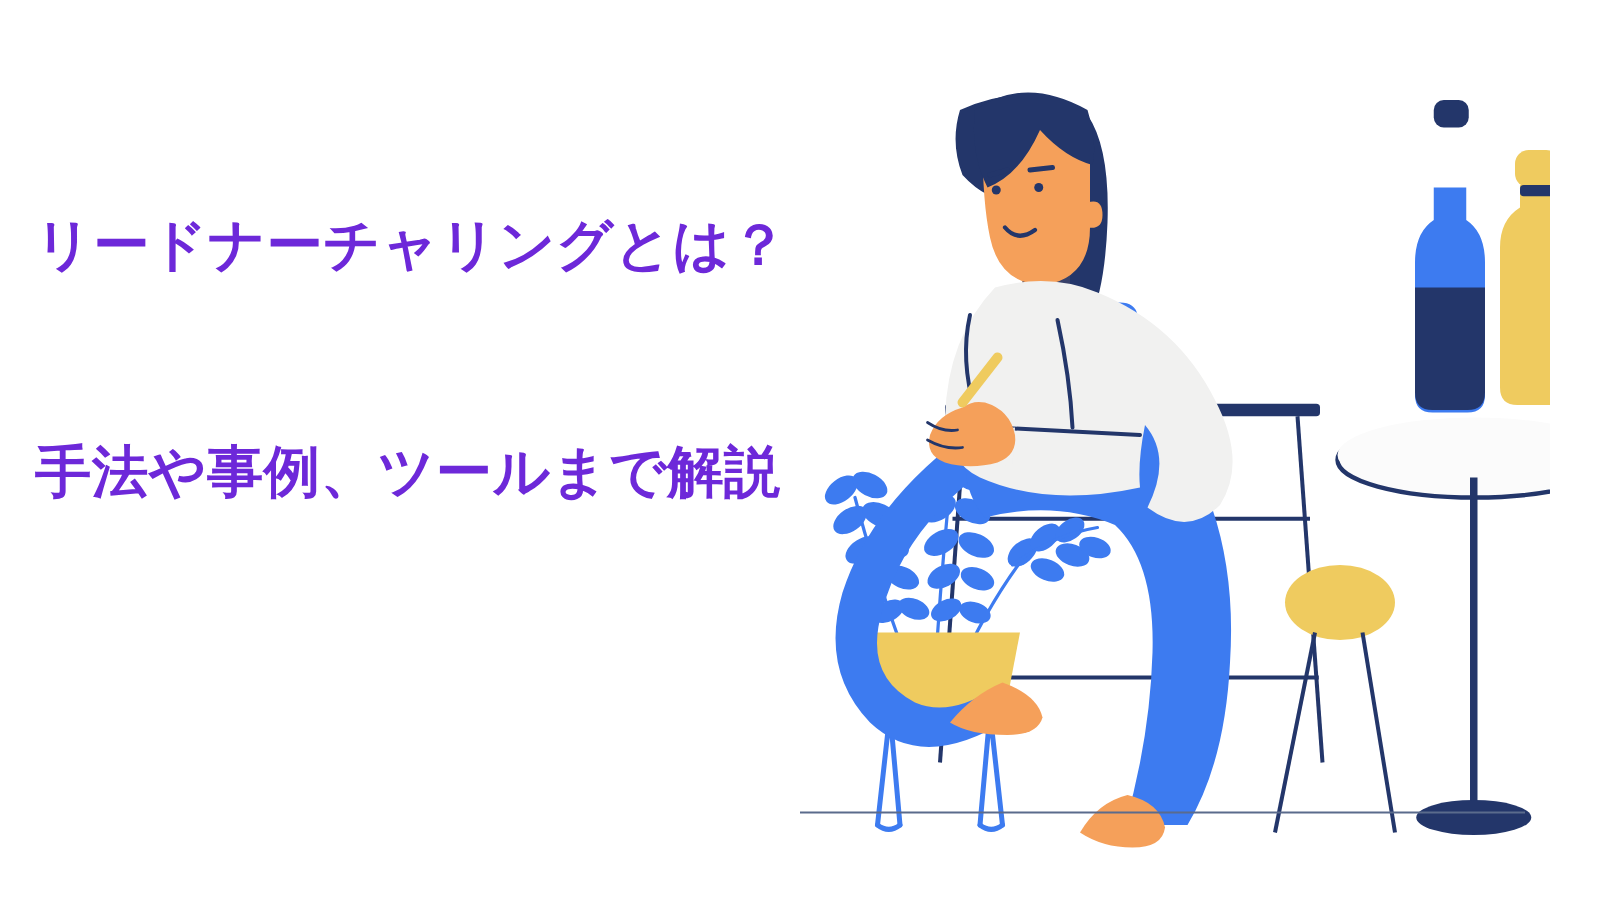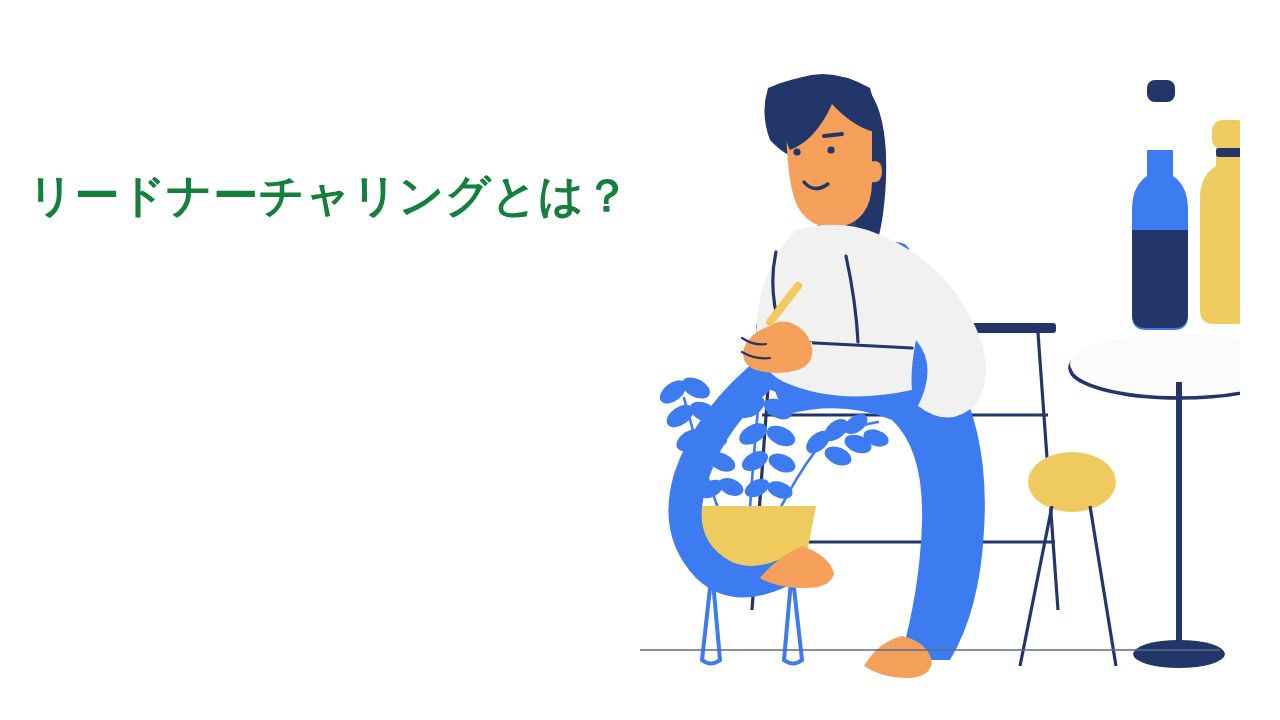--- a/index.html
+++ b/index.html
@@ -28,39 +28,40 @@
     width: 700px;
     color: #2b3f6b;
     font-size: 45px;
     font-weight: bold;
     line-height: 1.35;
     letter-spacing: 0.5px;
     white-space: pre;
   }
   .headline-line {
     display: block;
-    color: #15803d;
+    color: #6d28d9;
   }
 
   .illustration {
     position: absolute;
     left: 620px;
     top: 70px;
     width: 620px;
     height: 610px;
   }
   .illustration svg { display: block; width: 100%; height: 100%; }
 </style>
 </head>
 <body>
 
 <div class="banner">
 
   <div class="headline">
     <span class="headline-line">リードナーチャリングとは？</span>
+    <span class="headline-line">手法や事例、ツールまで解説</span>
   </div>
 
   <div class="illustration">
     <svg viewBox="0 0 620 610" xmlns="http://www.w3.org/2000/svg">
 
       <g>
         <path d="M158 258 L158 232 Q158 210 178 210 L193 210" fill="none" stroke="#efcb5f" stroke-width="5" stroke-linecap="round"></path>
         <rect x="142" y="252" width="48" height="6" rx="3" fill="#efcb5f"></rect>
         <path d="M193 203 L228 203 L236 228 L212 252 L186 228 Z" fill="#23366a"></path>
         <circle cx="190" cy="207" r="6" fill="#efcb5f"></circle>

